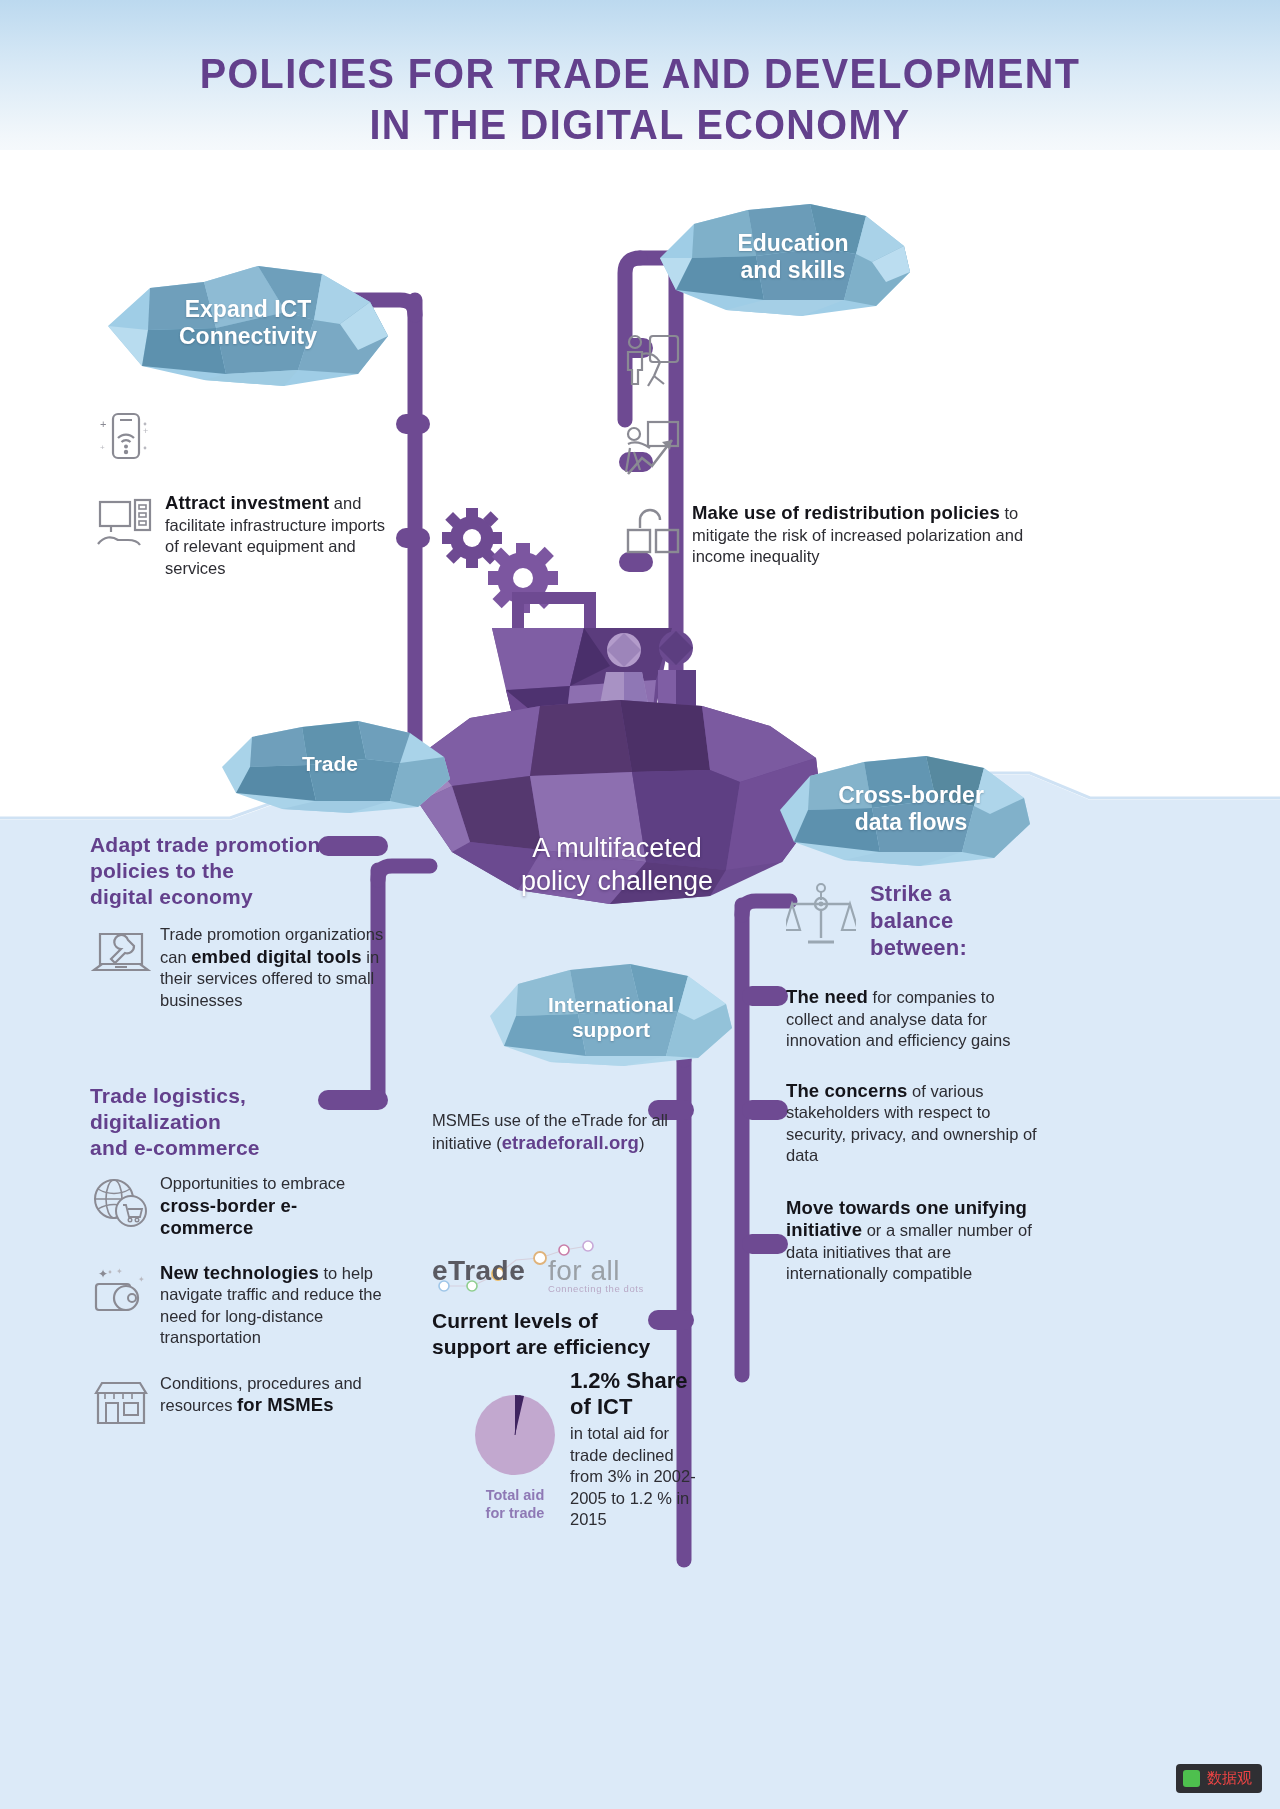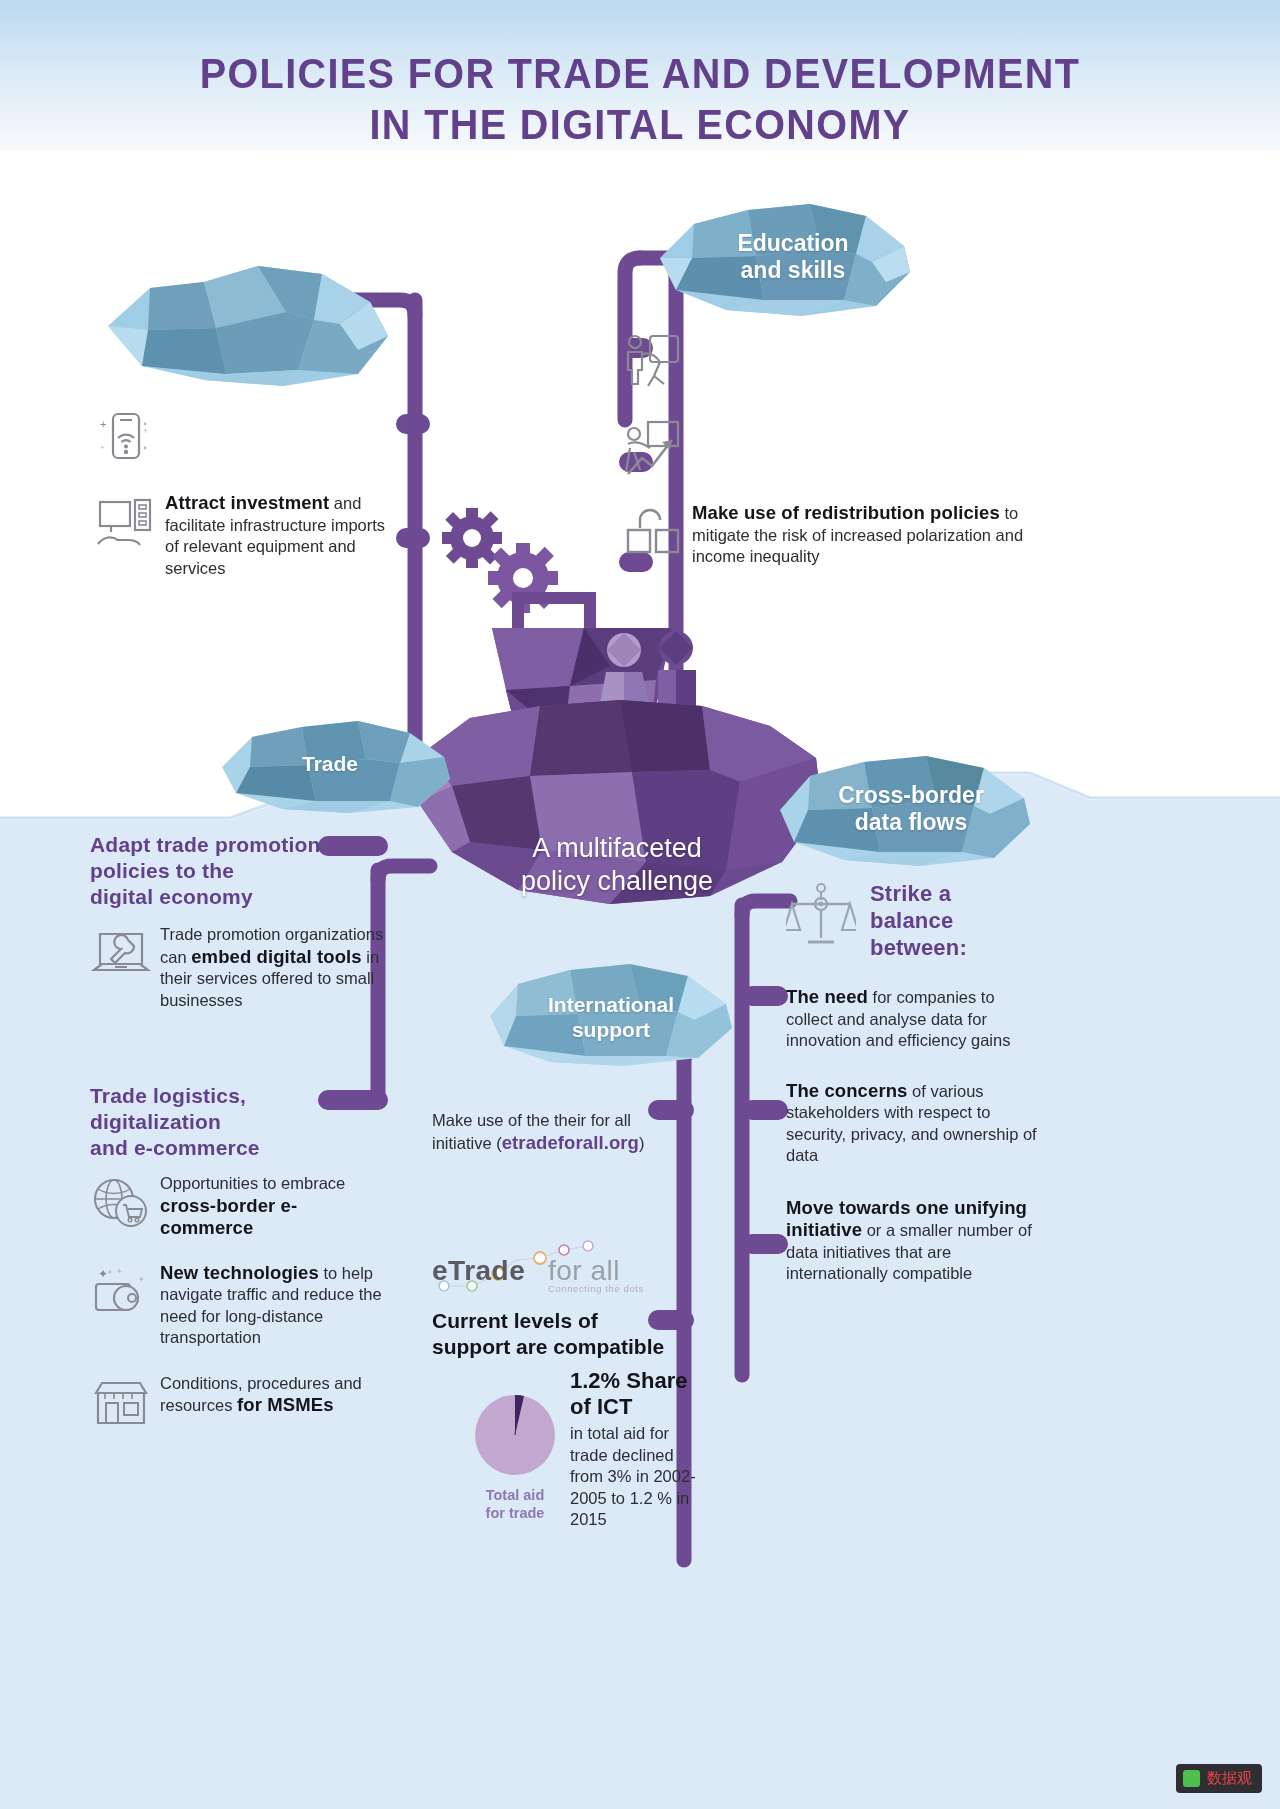--- a/index.html
+++ b/index.html
@@ -163,20 +163,22 @@
         <polygon points="150,8 214,16 206,62 178,54" fill="#6e9fbb"></polygon>
         <polygon points="214,16 262,44 232,66 206,62" fill="#a9d2e8"></polygon>
         <polygon points="0,68 40,72 34,108" fill="#b8dcef"></polygon>
         <polygon points="40,72 108,70 118,116 34,108" fill="#5d91ae"></polygon>
         <polygon points="108,70 178,54 206,62 190,112 118,116" fill="#6b9cb8"></polygon>
         <polygon points="206,62 232,66 262,44 280,78 250,116 190,112" fill="#7aa9c4"></polygon>
         <polygon points="118,116 190,112 176,128 96,122" fill="#9ecbe2"></polygon>
         <polygon points="232,66 262,44 280,78 250,92" fill="#b6dbee"></polygon>
       </g>
     </svg>
+    <div class="lbl" style="top: 38px; left: 0px; white-space: pre-line;">Expand ICT
+Connectivity</div>
   </div>
 
   <div class="cloud" style="left:660px;top:200px;width:250px;height:118px;">
     <svg viewBox="0 0 250 118" width="250" height="118">
       <g>
         <polygon points="0,58 34,24 88,10 150,4 206,16 244,46 250,72 216,106 142,116 66,110 16,90" fill="#9fcde6"></polygon>
         <polygon points="34,24 88,10 96,56 32,58" fill="#7fb0c9"></polygon>
         <polygon points="88,10 150,4 160,48 96,56" fill="#6b9cb8"></polygon>
         <polygon points="150,4 206,16 196,54 160,48" fill="#5f93ae"></polygon>
         <polygon points="206,16 244,46 212,62 196,54" fill="#a9d2e8"></polygon>
@@ -485,42 +487,42 @@
         </svg>
       </span>
       <span class="body-txt">
         <span>Conditions, procedures and  resources </span><b>for MSMEs</b>
       </span>
     </div>
   </div>
 
   <div class="blk" style="left:432px;top:1098px;width:250px;">
     <div class="body-txt" style="margin-top:12px;">
-      <span>Make use of the their for all initiative (</span><b style="color:#63408c;">etradeforall.org</b><span>)</span>
+      <span>MSMEs use of the eTrade for all initiative (</span><b style="color:#63408c;">etradeforall.org</b><span>)</span>
     </div>
   </div>
 
   <div class="etrade" style="left:430px;top:1236px;width:220px;height:64px;">
     <svg viewBox="0 0 220 64" width="220" height="64">
       <polyline points="14,50 42,50 68,38 86,24 110,22 134,14 158,10" fill="none" stroke="#d6d0dd" stroke-width="1.2"></polyline>
       <circle cx="14" cy="50" r="5" fill="#fff" stroke="#9fc6e8" stroke-width="1.6"></circle>
       <circle cx="42" cy="50" r="5" fill="#fff" stroke="#8fcf8f" stroke-width="1.6"></circle>
       <circle cx="68" cy="38" r="6" fill="#fff" stroke="#f0c06a" stroke-width="1.8"></circle>
       <circle cx="110" cy="22" r="6" fill="#fff" stroke="#e0b37a" stroke-width="1.8"></circle>
       <circle cx="134" cy="14" r="5" fill="#fff" stroke="#c97da8" stroke-width="1.6"></circle>
       <circle cx="158" cy="10" r="5" fill="#fff" stroke="#c8a8d8" stroke-width="1.6"></circle>
       <text class="word w1" x="2" y="44">eTrade</text>
       <text class="word w2" x="118" y="44">for all</text>
       <text class="tag" x="118" y="56">Connecting the dots</text>
     </svg>
   </div>
 
   <div class="blk" style="left:432px;top:1308px;width:250px;">
     <div class="lead-b" style="white-space:pre-line;font-size:21px;line-height:26px;">Current levels of
-support are compatible</div>
+support are efficiency</div>
   </div>
 
   <div class="blk" style="left:470px;top:1368px;width:230px;">
     <div style="display:flex;gap:10px;align-items:flex-start;">
       <div style="width:90px;flex:0 0 auto;margin-top:22px;">
         <svg viewBox="0 0 90 90" width="90" height="90">
           <circle cx="45" cy="45" r="40" fill="#c2a8cf"></circle>
           <path d="M45,45 L45,5 A40,40 0 0 1 54,6 Z" fill="#3f2460"></path>
           <path d="M45,45 L50,5" stroke="#3f2460" stroke-width="1" fill="none"></path>
         </svg>

